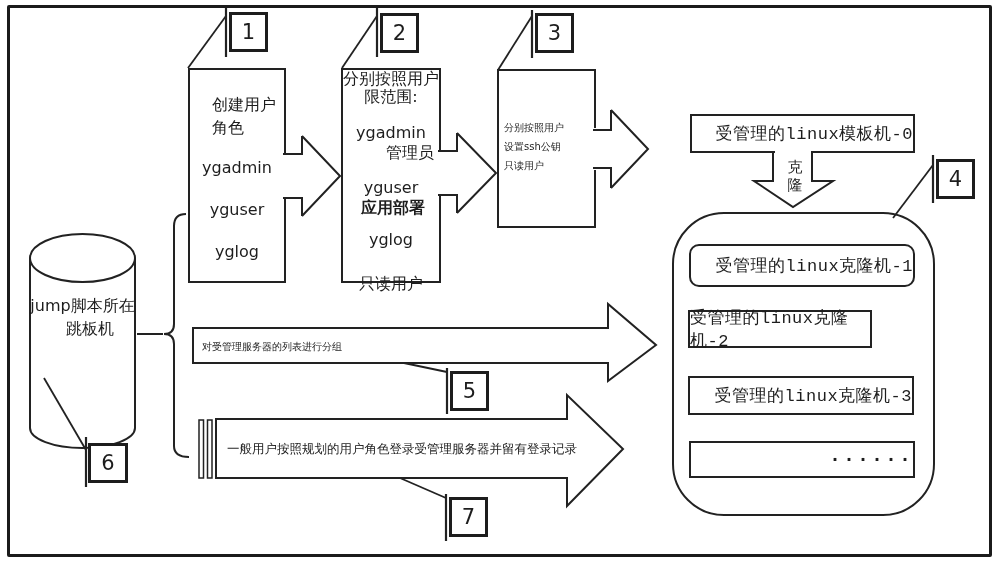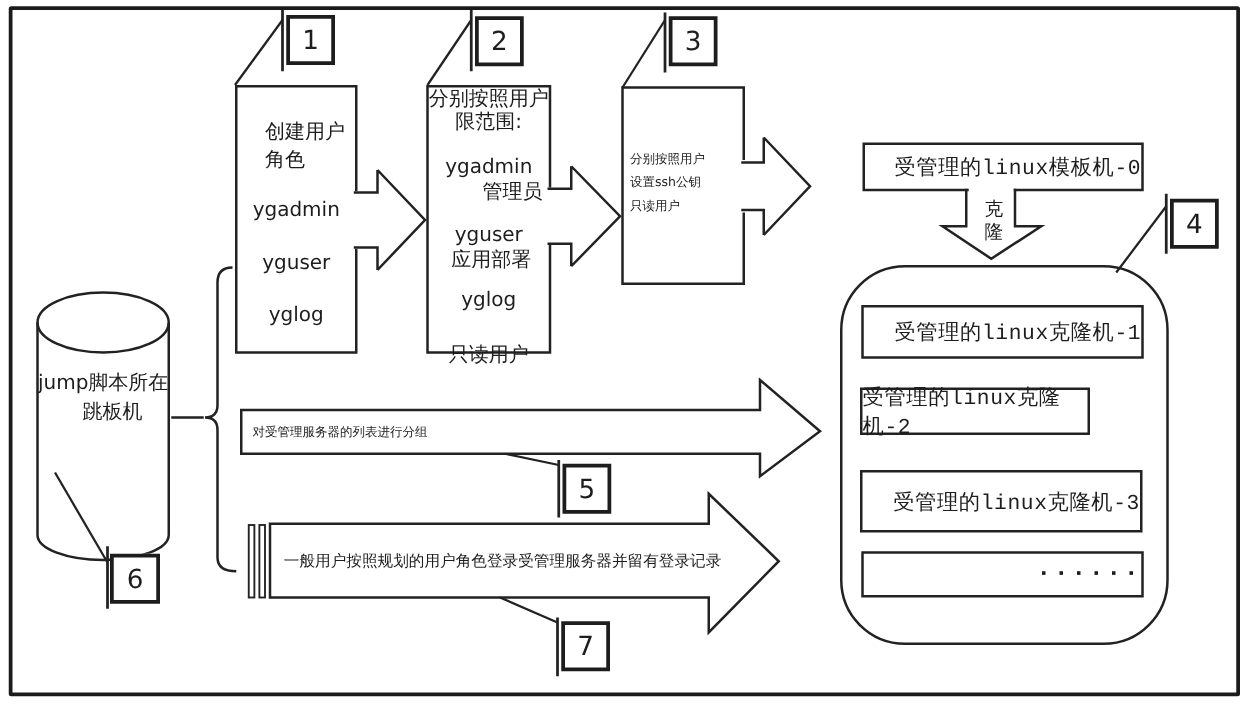--- a/index.html
+++ b/index.html
@@ -46,27 +46,27 @@
   <div class="frame"></div>
 
   <div class="rect noflex boxlayer" style="left:188px;top:68px;width:98px;height:215px;"></div>
   <div class="rect noflex boxlayer" style="left:341px;top:68px;width:100px;height:215px;"></div>
   <div class="rect noflex boxlayer" style="left:497px;top:69px;width:99px;height:159px;"></div>
   <div class="rect noflex rrect boxlayer" style="left:672px;top:212px;width:263px;height:304px;"></div>
 
   <div class="rect machine" style="left:690px;top:114px;width:225px;height:39px;">
     <span>受管理的linux模板机-0</span>
   </div>
-  <div class="rect machine" style="left:689px;top:244px;width:226px;height:43px;">
+  <div class="rect machine" style="left:689px;top:244px;width:226px;height:43px;border-radius:10px;">
     <span>受管理的linux克隆机-1</span>
   </div>
   <div class="rect machine" style="left:688px;top:310px;width:184px;height:38px;">
     <span>受管理的linux克隆机-2</span>
   </div>
-  <div class="rect machine" style="left:688px;top:376px;width:226px;height:50px;">
+  <div class="rect machine" style="left:688px;top:376px;width:226px;height:39px;">
     <span>受管理的linux克隆机-3</span>
   </div>
   <div class="rect dots" style="left:689px;top:441px;width:226px;height:37px;">
     <span>······</span>
   </div>
 
   <svg class="lines" width="1000" height="568" viewBox="0 0 1000 568">
     <g stroke="#222" stroke-width="2" fill="none">
 
       <g stroke="none" fill="#ffffff">
@@ -122,21 +122,21 @@
   <div class="t" style="left:188px;top:118px;width:80px;">角色</div>
   <div class="t" style="left:188px;top:158px;width:98px;">ygadmin</div>
   <div class="t" style="left:188px;top:200px;width:98px;">yguser</div>
   <div class="t" style="left:188px;top:242px;width:98px;">yglog</div>
 
   <div class="t" style="left:341px;top:69px;width:100px;">分别按照用户</div>
   <div class="t" style="left:341px;top:87px;width:100px;">限范围:</div>
   <div class="t" style="left:341px;top:123px;width:100px;">ygadmin</div>
   <div class="t" style="left:341px;top:143px;width:100px;padding-left:19px;">管理员</div>
   <div class="t" style="left:341px;top:178px;width:100px;">yguser</div>
-  <div class="t" style="left:341px;top:198px;width:104px;">应用部署</div>
+  <div class="t" style="left:341px;top:198px;width:104px;font-weight:bold;">应用部署</div>
   <div class="t" style="left:341px;top:230px;width:100px;">yglog</div>
   <div class="t" style="left:341px;top:250px;width:100px;margin-top:24px;">只读用户</div>
 
   <div class="t left s15" style="left:504px;top:118px;width:92px;">分别按照用户</div>
   <div class="t left s15" style="left:504px;top:137px;width:92px;">设置ssh公钥</div>
   <div class="t left s15" style="left:504px;top:156px;width:92px;">只读用户</div>
 
   <div class="t" style="left:30px;top:296px;width:105px;">jump脚本所在</div>
   <div class="t" style="left:30px;top:319px;width:120px;">跳板机</div>
 

